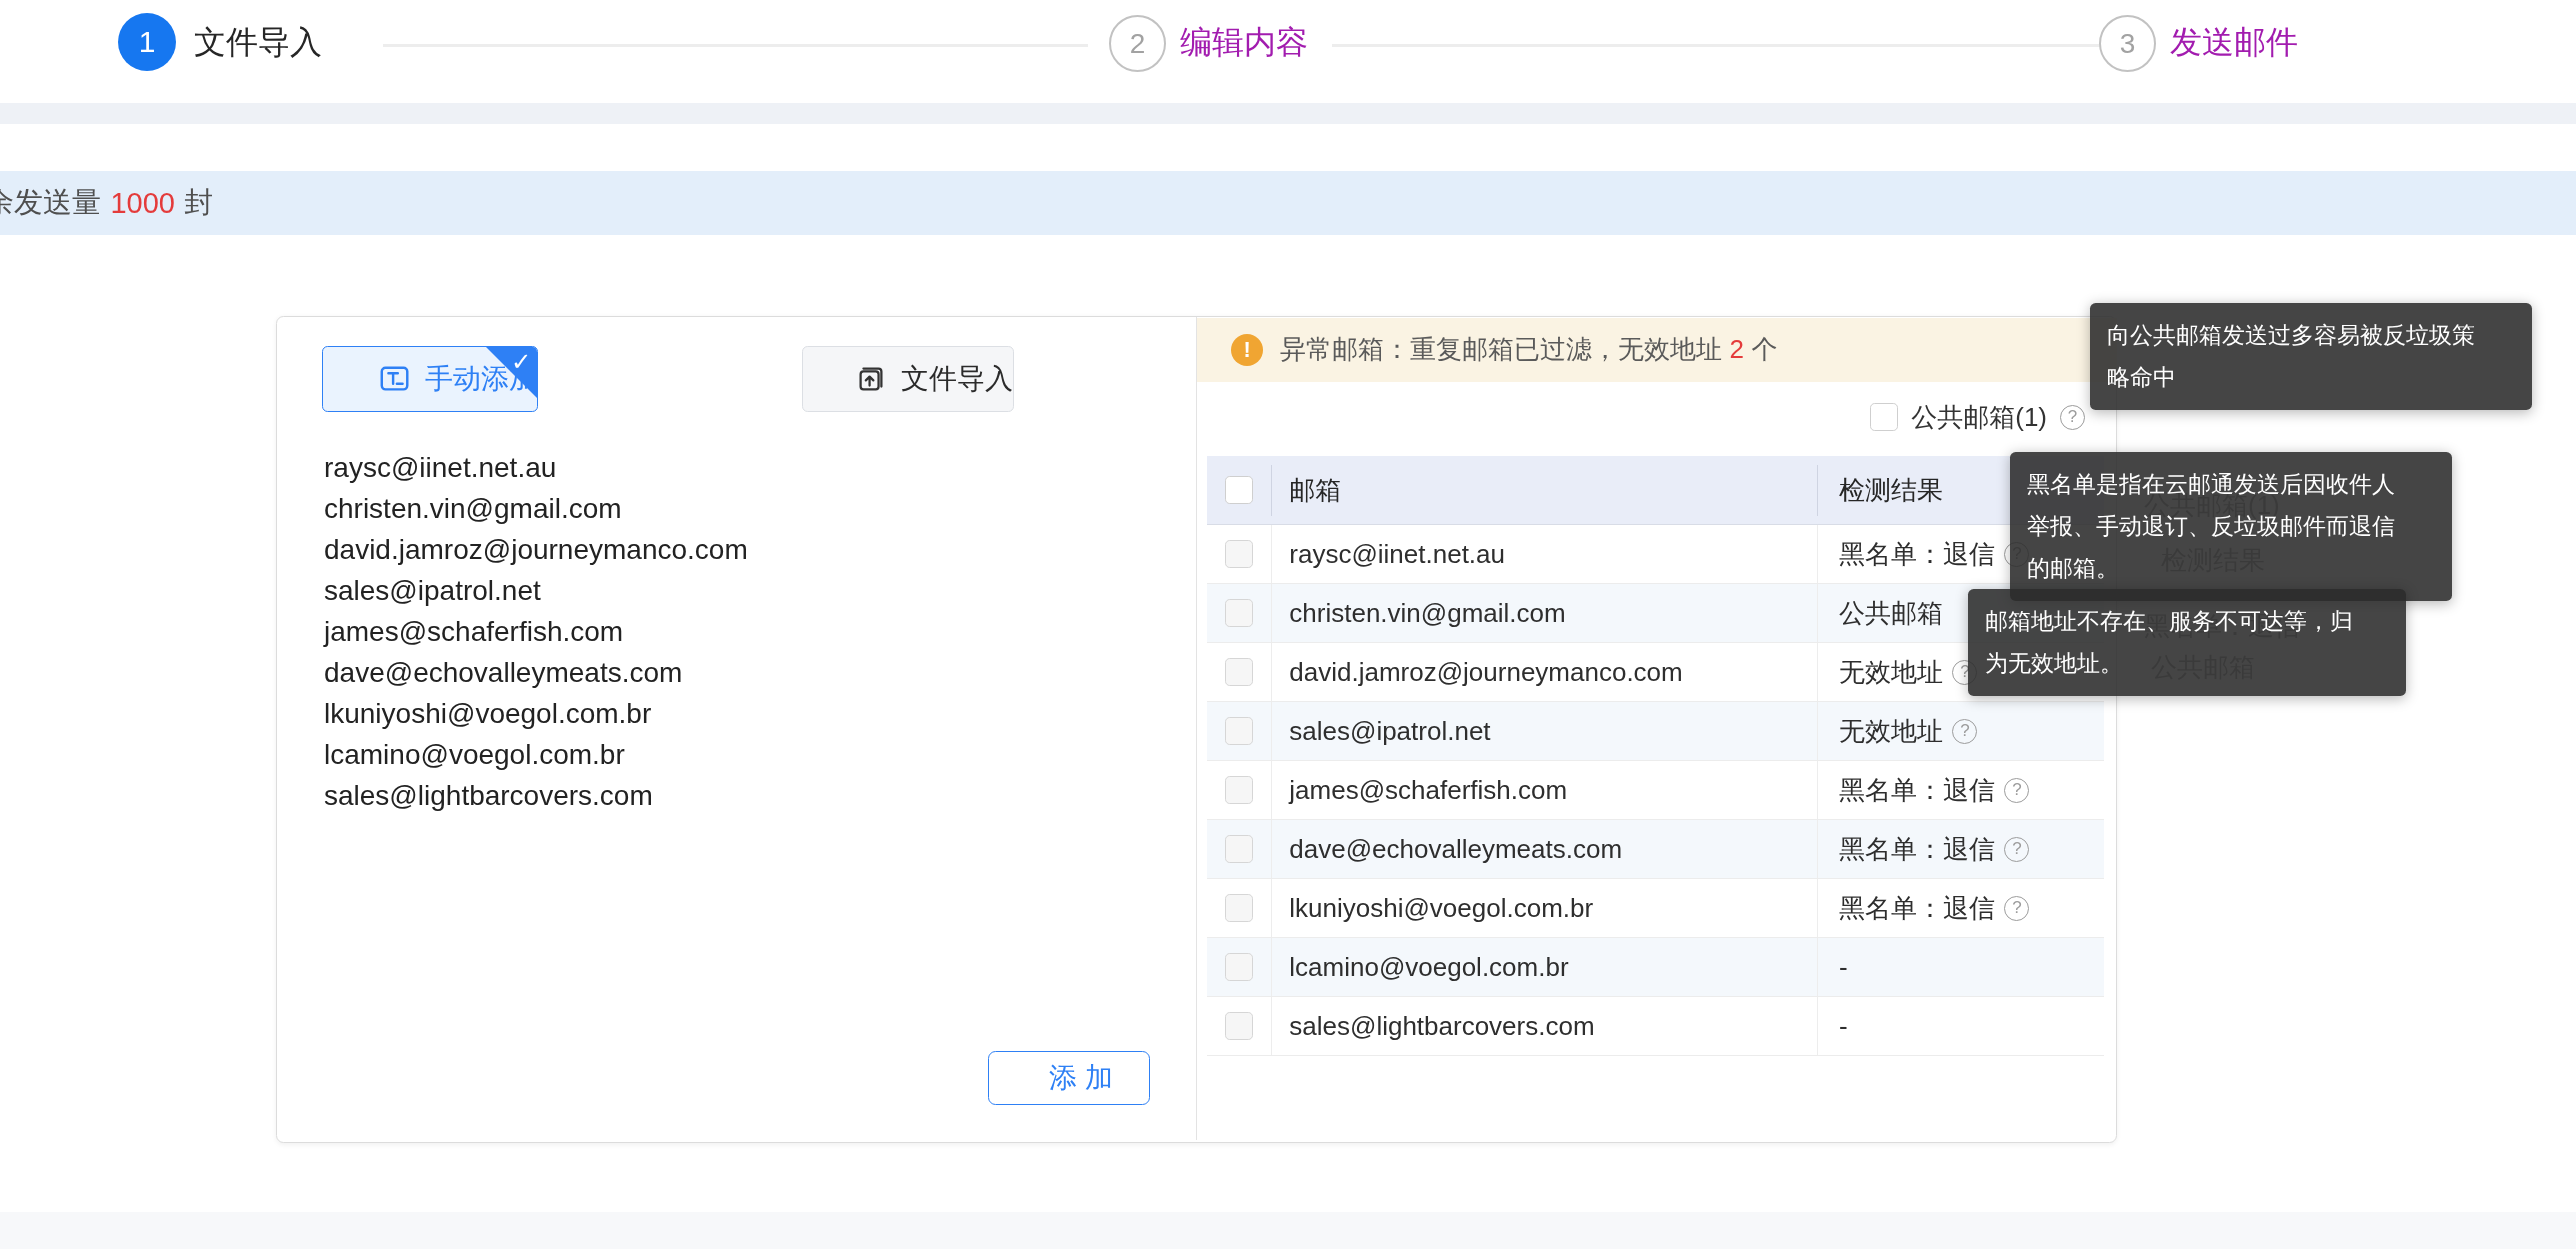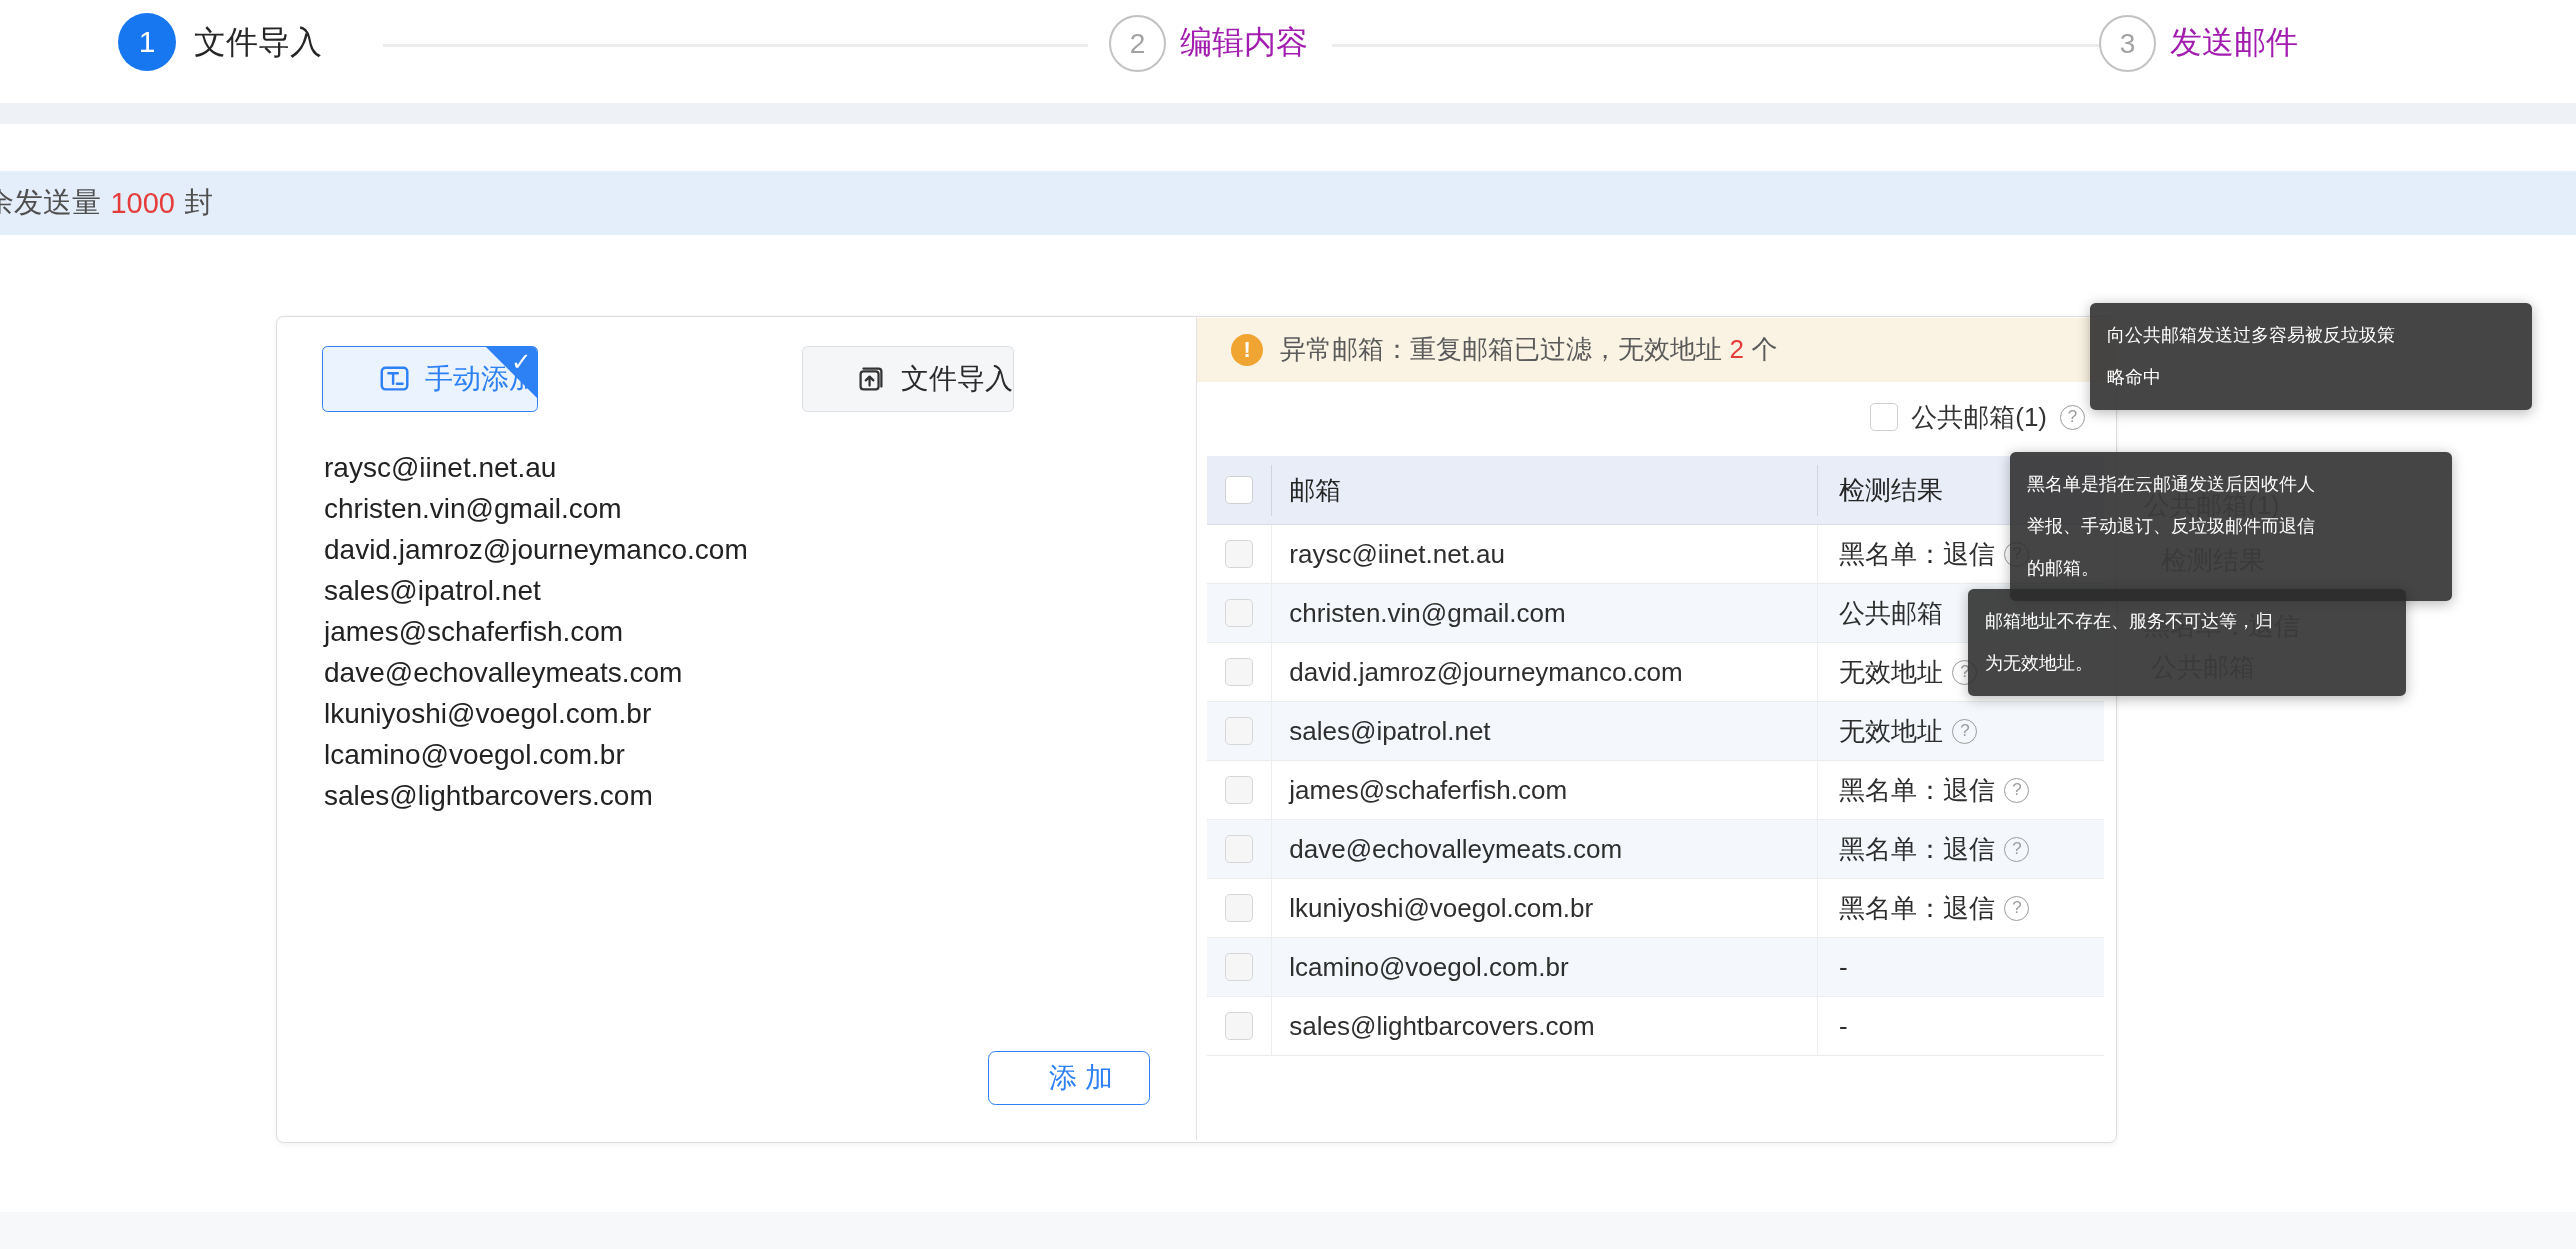--- a/index.html
+++ b/index.html
@@ -75,21 +75,21 @@
   .data-row.stripe{background:#f4f8fc;}
   .data-row .cell{height:58px;display:flex;align-items:center;border-right:0.9px solid #ededed;}
   .data-row .cell:last-child{border-right:none;}
   .cell.cb{justify-content:center;}
   .cell.email{padding-left:17px;box-sizing:border-box;}
   .cell.result{padding-left:20.7px;box-sizing:border-box;gap:9.4px;}
   .data-row .checkbox{background:#f6f6f6;border-color:#d6d6d6;}
 
   
   .ghost{position:absolute;color:#a6a6a6;font-size:26px;z-index:4;white-space:nowrap;}
-  .tooltip{position:absolute;z-index:6;background:rgba(43,43,43,0.88);color:#fff;font-size:18px;line-height:42px;
+  .tooltip{position:absolute;z-index:6;background:rgba(43,43,43,0.88);color:#fff;font-size:23px;line-height:42px;
     padding:11.3px 17px;border-radius:5.6px;white-space:pre-line;box-shadow:0 2.8px 13px rgba(0,0,0,0.28);}
   #tooltip-1{left:2090px;top:303px;width:408px;}
   #tooltip-2{left:2010px;top:452px;width:408px;}
   #tooltip-3{left:1968px;top:589px;width:404px;}
 </style>
 </head>
 <body>
 
 <div id="canvas">
 

